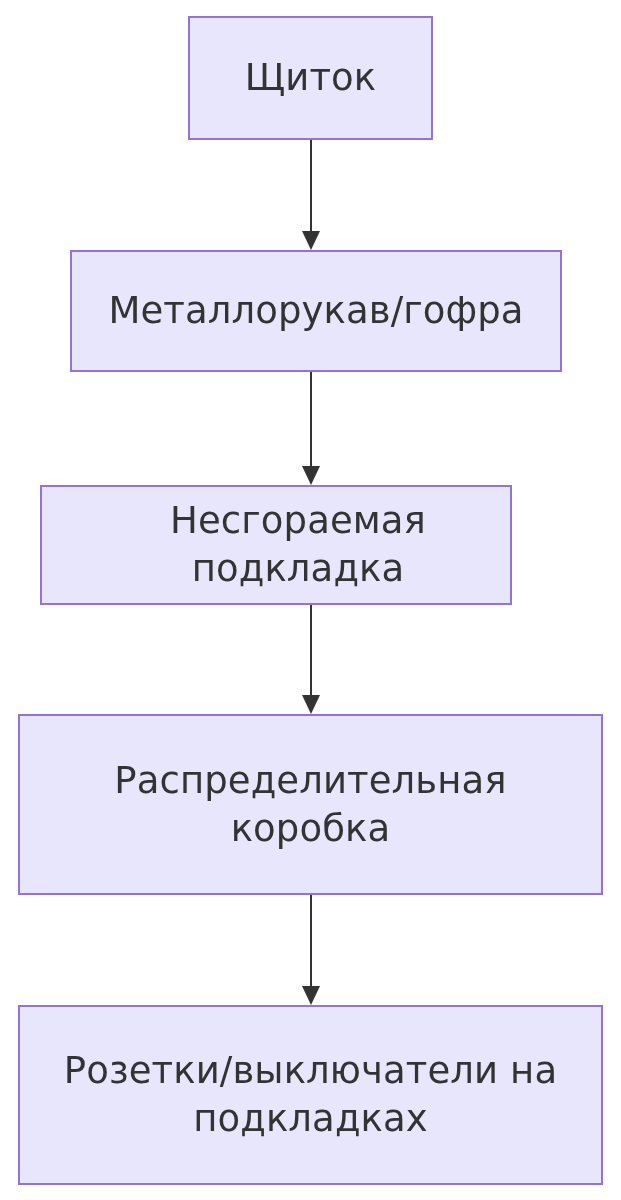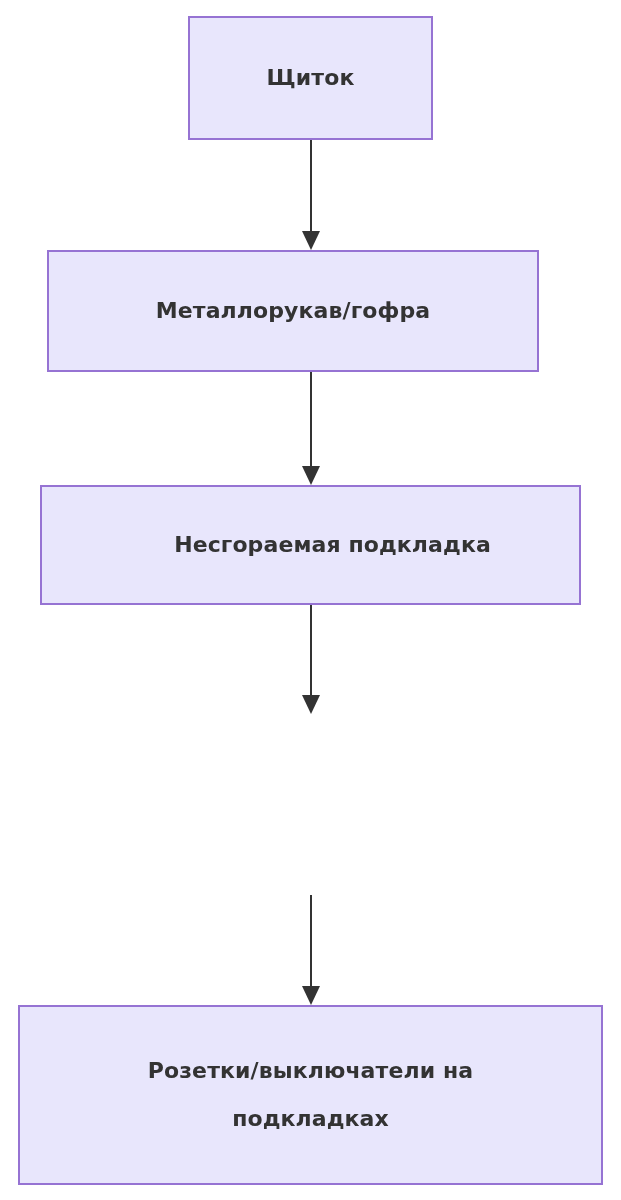--- a/index.html
+++ b/index.html
@@ -24,31 +24,31 @@
     background: #e8e6fc;
     border: 2px solid #9673d3;
     border-radius: 0;
     display: flex;
     align-items: center;
     justify-content: center;
     text-align: center;
   }
   .node-label {
     color: #333333;
-    font-size: 22px;
+    font-size: 37px;
     line-height: 48px;
-    font-weight: 700;
+    font-weight: 400;
     letter-spacing: 0.1px;
     white-space: pre-line;
     padding: 0 10px;
   }
   
   #node-0 { left: 188px; top: 16px;   width: 245px; height: 124px; }
-  #node-1 { left: 47px;  top: 250px;  width: 492px; height: 122px; }
-  #node-2 { left: 40px;  top: 485px;  width: 541px; height: 120px; padding-left: 44px; }
+  #node-1 { left: 70px;  top: 250px;  width: 492px; height: 122px; }
+  #node-2 { left: 40px;  top: 485px;  width: 472px; height: 120px; padding-left: 44px; }
   #node-3 { left: 18px;  top: 714px;  width: 585px; height: 181px; }
   #node-4 { left: 18px;  top: 1005px; width: 585px; height: 180px; justify-content: center; }
 
   .edge {
     position: absolute;
     left: 0;
     top: 0;
     width: 621px;
     height: 1200px;
     pointer-events: none;
@@ -96,19 +96,23 @@
   </div>
 
   <div class="node" id="node-1">
     <span class="node-label">Металлорукав/гофра</span>
   </div>
 
   <div class="node" id="node-2">
     <span class="node-label">Несгораемая подкладка</span>
   </div>
 
+  <div class="node" id="node-3">
+    <span class="node-label">Распределительная
+коробка</span>
+  </div>
 
   <div class="node" id="node-4">
     <span class="node-label">Розетки/выключатели на
 подкладках</span>
   </div>
 
 </div>
 
 </body></html>

